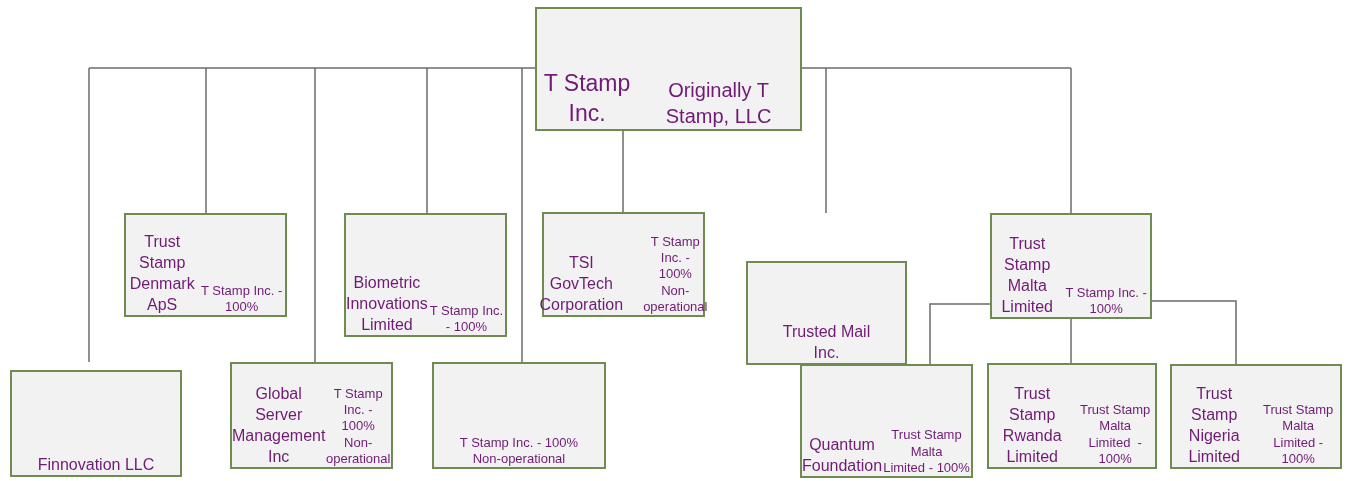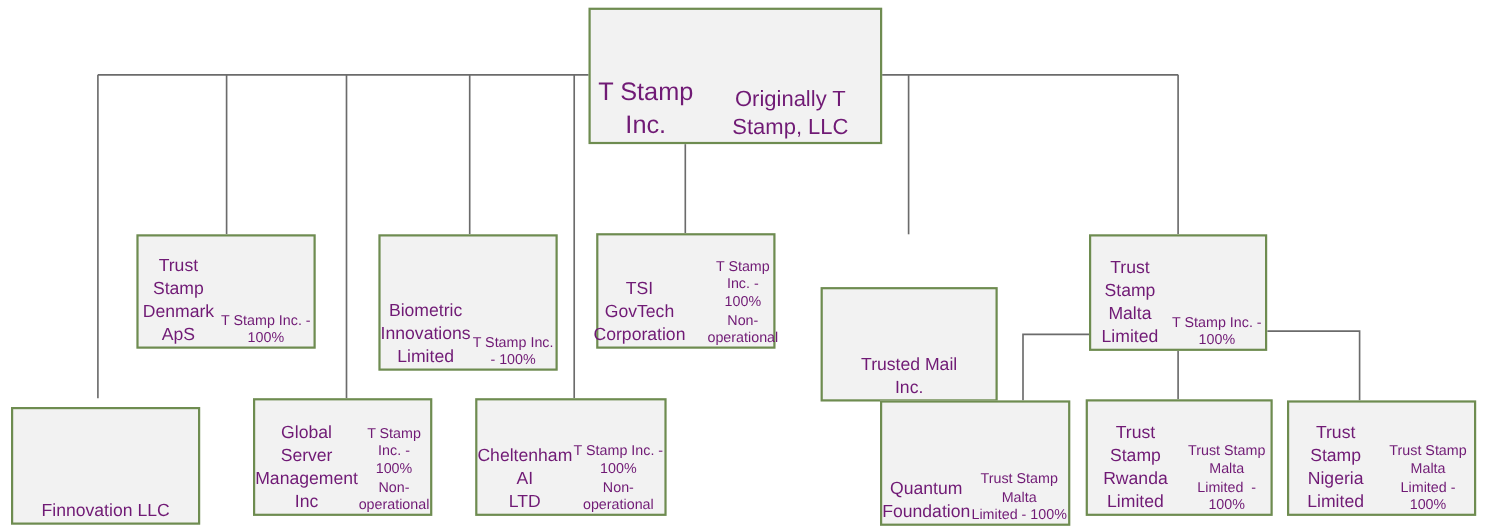--- a/index.html
+++ b/index.html
@@ -115,22 +115,20 @@
   </div>
 
   <div class="node" style="left:230px; top:362px; width:163px; height:107px;">
     <div class="title">Global Server
 Management Inc</div>
     <div class="detail">T Stamp Inc. - 100%
 Non-operational</div>
   </div>
 
   <div class="node" style="left:432px; top:362px; width:174px; height:107px;">
-    <div class="title">Cheltenham AI
-LTD</div>
     <div class="detail">T Stamp Inc. - 100%
 Non-operational</div>
   </div>
 
   <div class="node" style="left:800px; top:364px; width:173px; height:114px;">
     <div class="title">Quantum
 Foundation</div>
     <div class="detail">Trust Stamp Malta
 Limited - 100%</div>
   </div>

